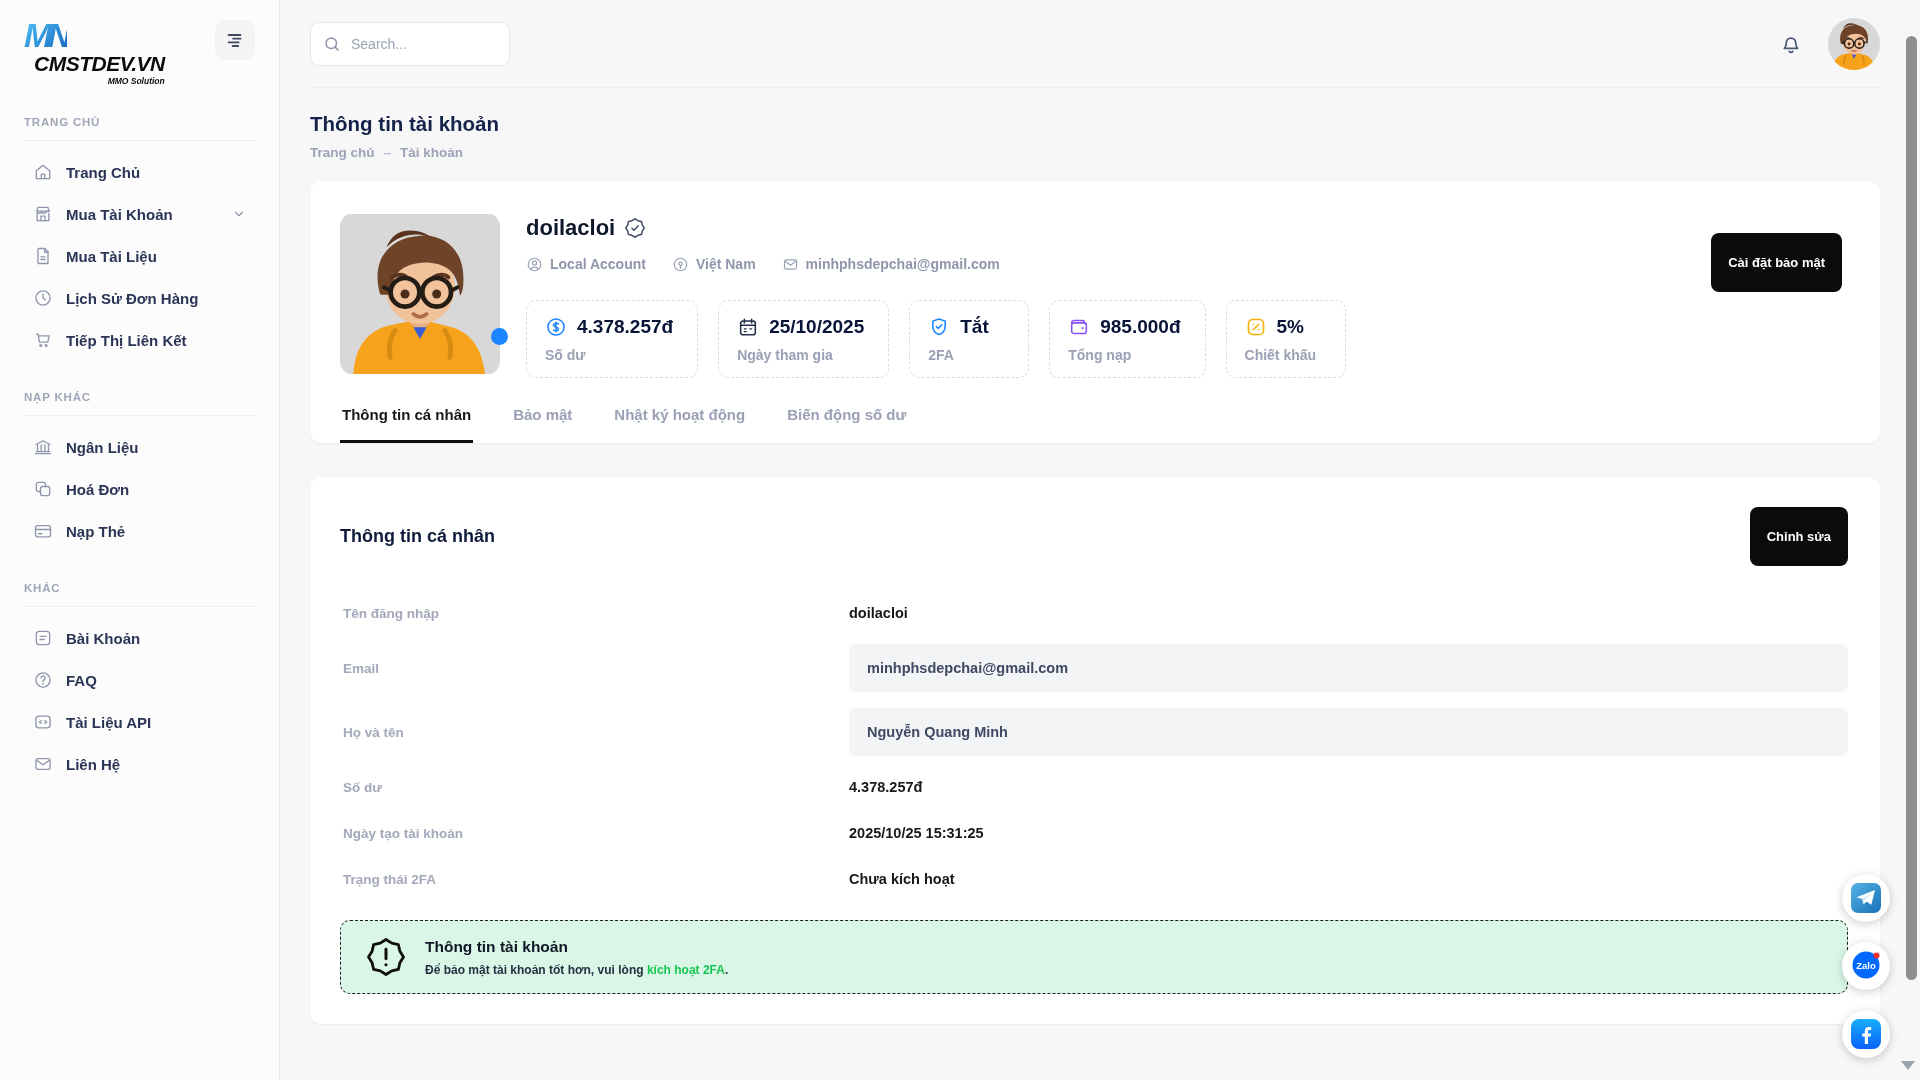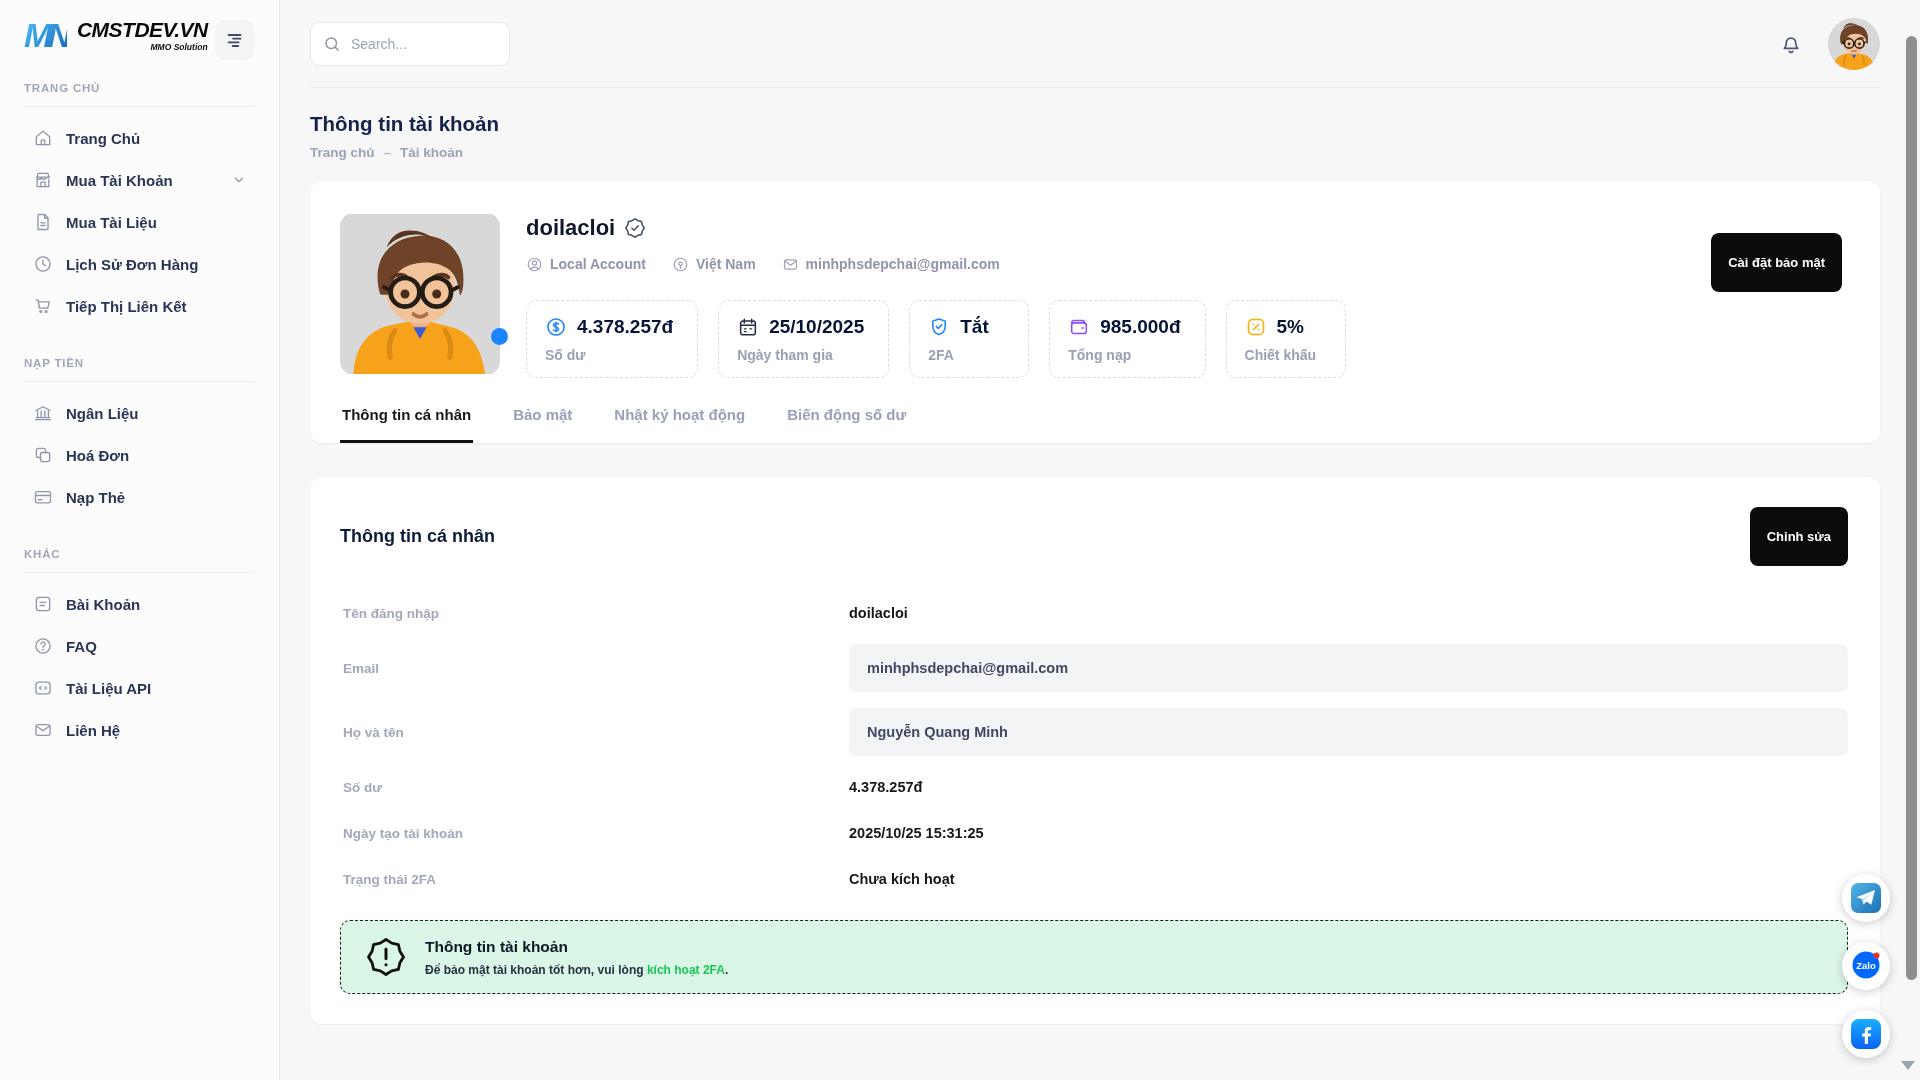--- a/index.html
+++ b/index.html
@@ -1,21 +1,21 @@
 <!DOCTYPE html>
 <html><head>
 <meta charset="utf-8">
 <style>
   * { margin:0; padding:0; box-sizing:border-box; }
   html,body { width:1920px; height:1080px; overflow:hidden; }
   body { display:flex; background:#f7f7f8; font-family:"Liberation Sans",sans-serif; color:#1e2a4a; position:relative; }
 
   
   .sidebar { flex:0 0 280px; background:#fcfcfc; border-right:1px solid #e9ebf1; padding:18px 24px; position:relative; }
-  .logo-row { display:flex; align-items:flex-start; }
+  .logo-row { display:flex; align-items:flex-start;flex-direction:column; }
   .logo-mark { font-size:34px; font-weight:bold; font-style:italic; letter-spacing:-5px; background:linear-gradient(135deg,#4fc3f7,#1565c0); -webkit-background-clip:text; background-clip:text; color:transparent; line-height:1; }
   .logo-texts { margin-left:10px; }
   .logo-name { font-size:21px; font-weight:bold; font-style:italic; color:#0a0a0a; letter-spacing:-.5px; line-height:1.1; }
   .logo-sub { font-size:8.5px; font-weight:bold; font-style:italic; color:#0a0a0a; text-align:right; margin-top:1px; }
   .side-toggle { position:absolute; top:20px; right:24px; width:40px; height:40px; border:none; background:#f4f4f5; border-radius:10px; cursor:pointer; display:flex; align-items:center; justify-content:center; }
   .sec-title { margin-top:30px; font-size:11.5px; font-weight:bold; letter-spacing:.8px; color:#a0a6b8; }
   .sec-divider { border-top:1px solid #ecedf2; margin:12px 0 10px; }
   .nav-item { display:flex; align-items:center; height:42px; gap:13px; color:#2b3657; font-size:15px; font-weight:bold; cursor:pointer; padding-left:9px; border-radius:8px; }
   .nav-item svg { flex:0 0 20px; color:#8e96ab; }
   .nav-item .chev { margin-left:auto; margin-right:6px; color:#8e96ab; }
@@ -180,21 +180,21 @@
           <svg width="20" height="20" viewBox="0 0 24 24" fill="none" stroke="currentColor" stroke-width="1.6" stroke-linecap="round" stroke-linejoin="round">
             <path d="M4 5h2.2l1.5 9.5h10L19.5 7H7"></path>
             <circle cx="9.3" cy="18.6" r="1.1"></circle>
             <circle cx="15.7" cy="18.6" r="1.1"></circle>
           </svg>
         </span>
       <span>Tiếp Thị Liên Kết</span>
     </div>
   </nav>
 
-  <div class="sec-title">NẠP TIỀN</div>
+  <div class="sec-title">NẠP KHÁC</div>
   <div class="sec-divider"></div>
   <nav>
     <div class="nav-item">
       <span style="display:flex">
           <svg width="20" height="20" viewBox="0 0 24 24" fill="none" stroke="currentColor" stroke-width="1.6" stroke-linecap="round" stroke-linejoin="round">
             <path d="M3.5 9 12 4.5 20.5 9"></path>
             <path d="M5.5 9.5V17M9.8 9.5V17M14.2 9.5V17M18.5 9.5V17"></path>
             <path d="M4 17.5h16M3 20h18"></path>
           </svg>
         </span>

